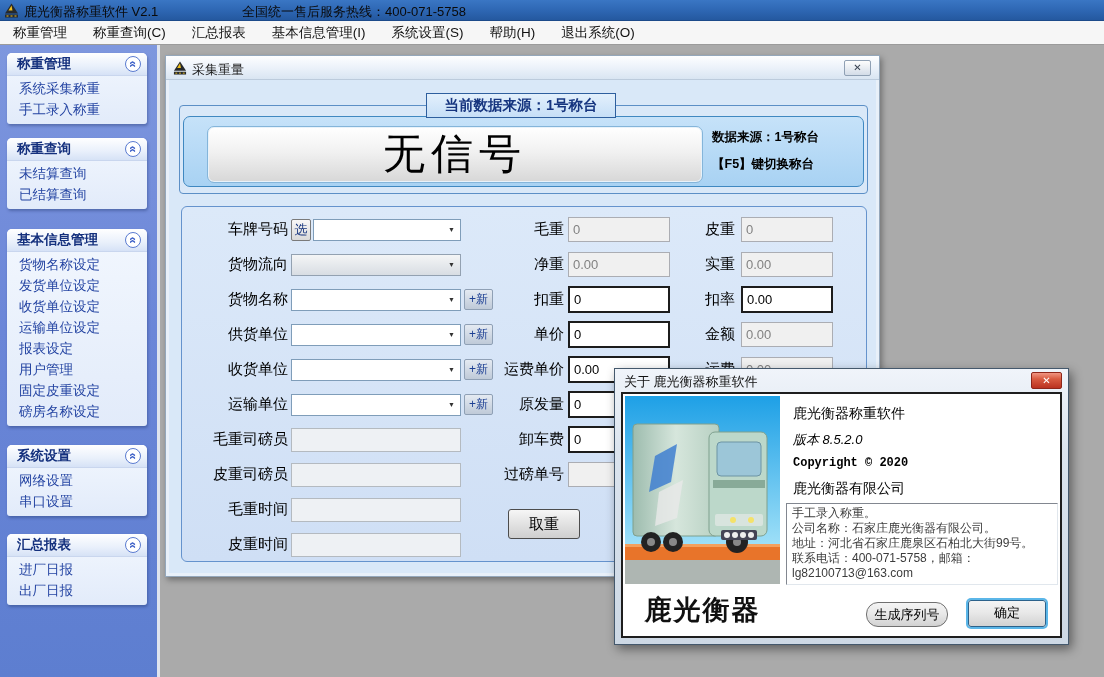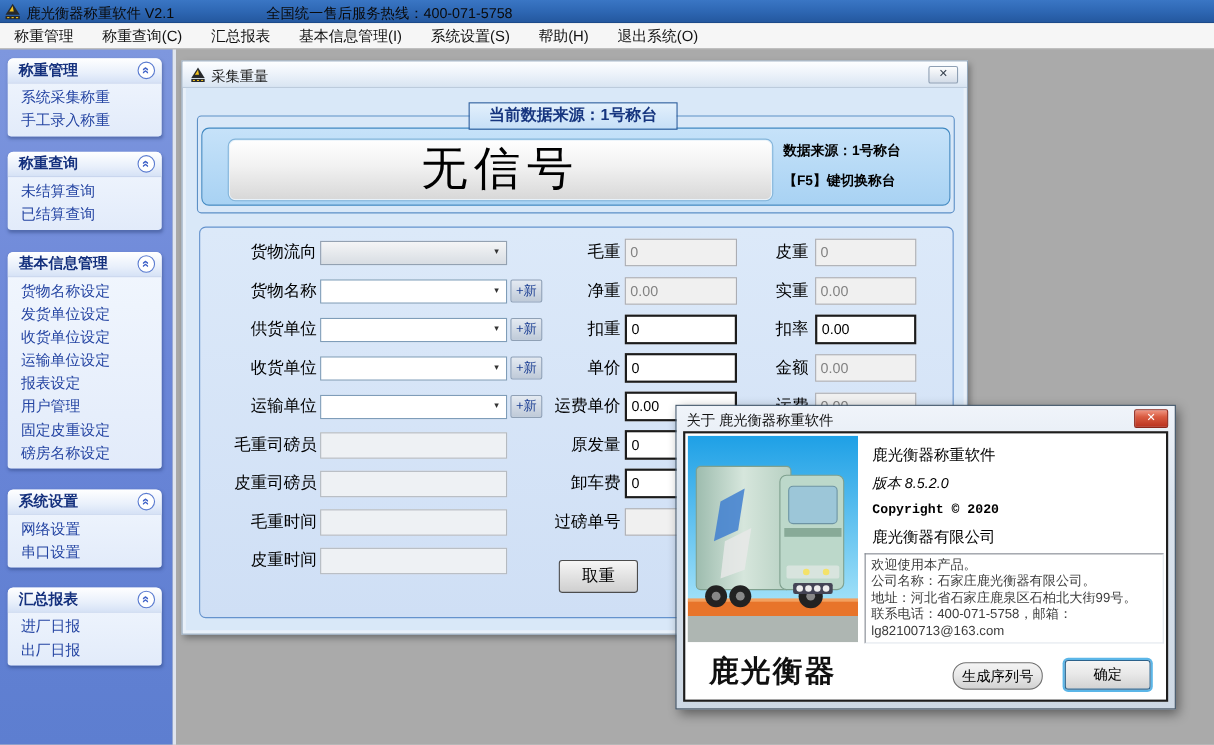--- a/index.html
+++ b/index.html
@@ -254,20 +254,27 @@
         <div class="legend">当前数据来源：1号称台</div>
         <div class="bluepanel">
           <div class="nosignal">无信号</div>
           <div class="srcinfo">
             <div>数据来源：1号称台</div>
             <div>【F5】键切换称台</div>
           </div>
         </div>
         <div class="formpanel">
           <div class="fcol col1" id="col1">
+              <div class="frow">
+                <span class="flabel">车牌号码</span>
+                <div class="btn-sel">选</div>
+                <div class="combo w148">
+                  <span class="arrow">▼</span>
+                </div>
+              </div>
               <div class="frow">
                 <span class="flabel">货物流向</span>
                 <div class="combo gray w170">
                   <span class="arrow">▼</span>
                 </div>
               </div>
               <div class="frow">
                 <span class="flabel">货物名称</span>
                 <div class="combo w170">
                   <span class="arrow">▼</span>
@@ -420,21 +427,21 @@
                 <circle cx="126" cy="139" r="3" fill="#eee"></circle>
             </g>
           </svg>
         </div>
         <div class="truck-caption">鹿光衡器</div>
         <div class="dlg-product">鹿光衡器称重软件</div>
         <div class="dlg-version">版本 8.5.2.0</div>
         <div class="dlg-copy">Copyright © 2020</div>
         <div class="dlg-company">鹿光衡器有限公司</div>
         <div class="dlg-info" id="dlg-info">
-            <div>欢迎使用本产品。</div>
+            <div>手工录入称重。</div>
             <div>公司名称：石家庄鹿光衡器有限公司。</div>
             <div>地址：河北省石家庄鹿泉区石柏北大街99号。</div>
             <div>联系电话：400-071-5758，邮箱：</div>
             <div>lg82100713@163.com</div>
           </div>
         <div class="dlg-btn btn-serial">生成序列号</div>
         <div class="dlg-btn btn-ok">确定</div>
       </div>
     </div>
 

